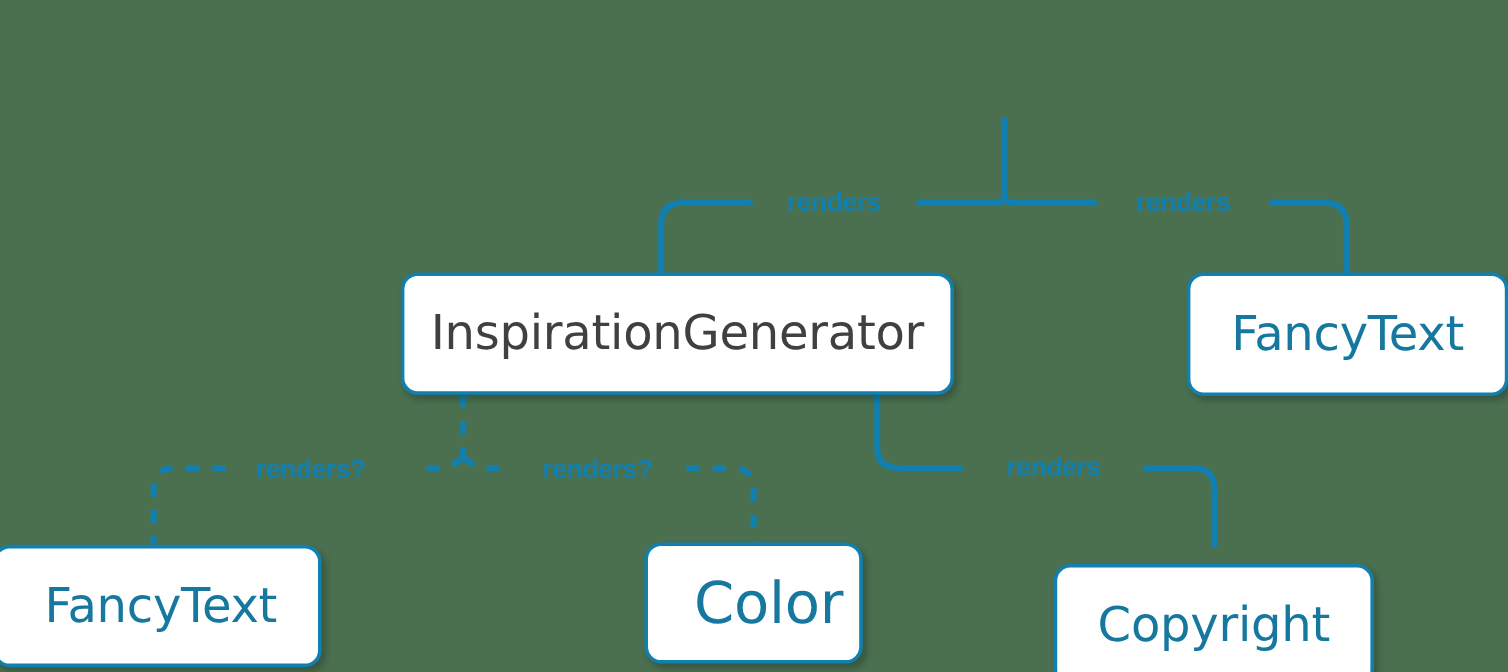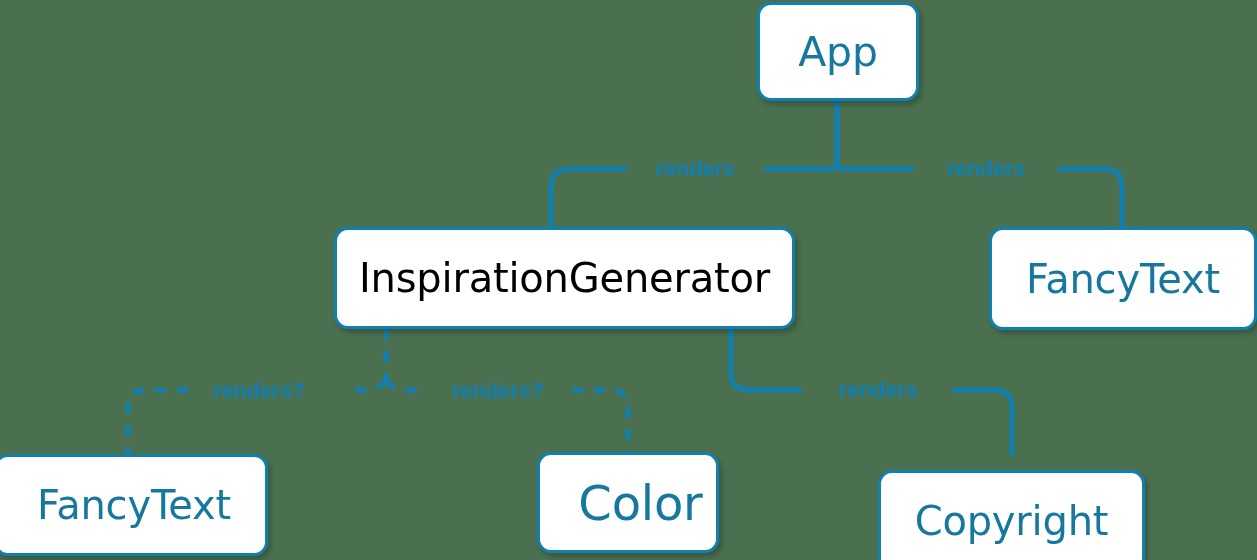--- a/index.html
+++ b/index.html
@@ -106,26 +106,23 @@
   <div class="edge-label" style="left: 695px; top: 169px; color: rgb(17, 128, 176);">renders</div>
 
   <div class="edge-label" style="left: 986px; top: 169px; color: rgb(17, 128, 176);">renders</div>
 
   <div class="edge-label" style="left: 259px; top: 391px; color: rgb(17, 128, 176);">renders?</div>
 
   <div class="edge-label" style="left: 498px; top: 391px; color: rgb(17, 128, 176);">renders?</div>
 
   <div class="edge-label" style="left: 878px; top: 390px; color: rgb(17, 128, 176);">renders</div>
 
-  <div class="node-box" id="node-app" style="background: rgb(255, 255, 255); border-color: rgb(17, 128, 176);">
-    <span class="node-label" style="color: rgb(23, 120, 159);">App</span>
-  </div>
 
   <div class="node-box" id="node-ig" style="background: rgb(255, 255, 255); border-color: rgb(17, 128, 176);">
-    <span class="node-label" style="color: #000000;">InspirationGenerator</span>
+    <span class="node-label" style="color: #404040;">InspirationGenerator</span>
   </div>
 
   <div class="node-box" id="node-fancytext-right" style="background: rgb(255, 255, 255); border-color: rgb(17, 128, 176);">
     <span class="node-label" style="color: rgb(23, 120, 159);">FancyText</span>
   </div>
 
   <div class="node-box" id="node-fancytext-left" style="background: rgb(255, 255, 255); border-color: rgb(17, 128, 176);">
     <span class="node-label" style="color: rgb(23, 120, 159);">FancyText</span>
   </div>
 

